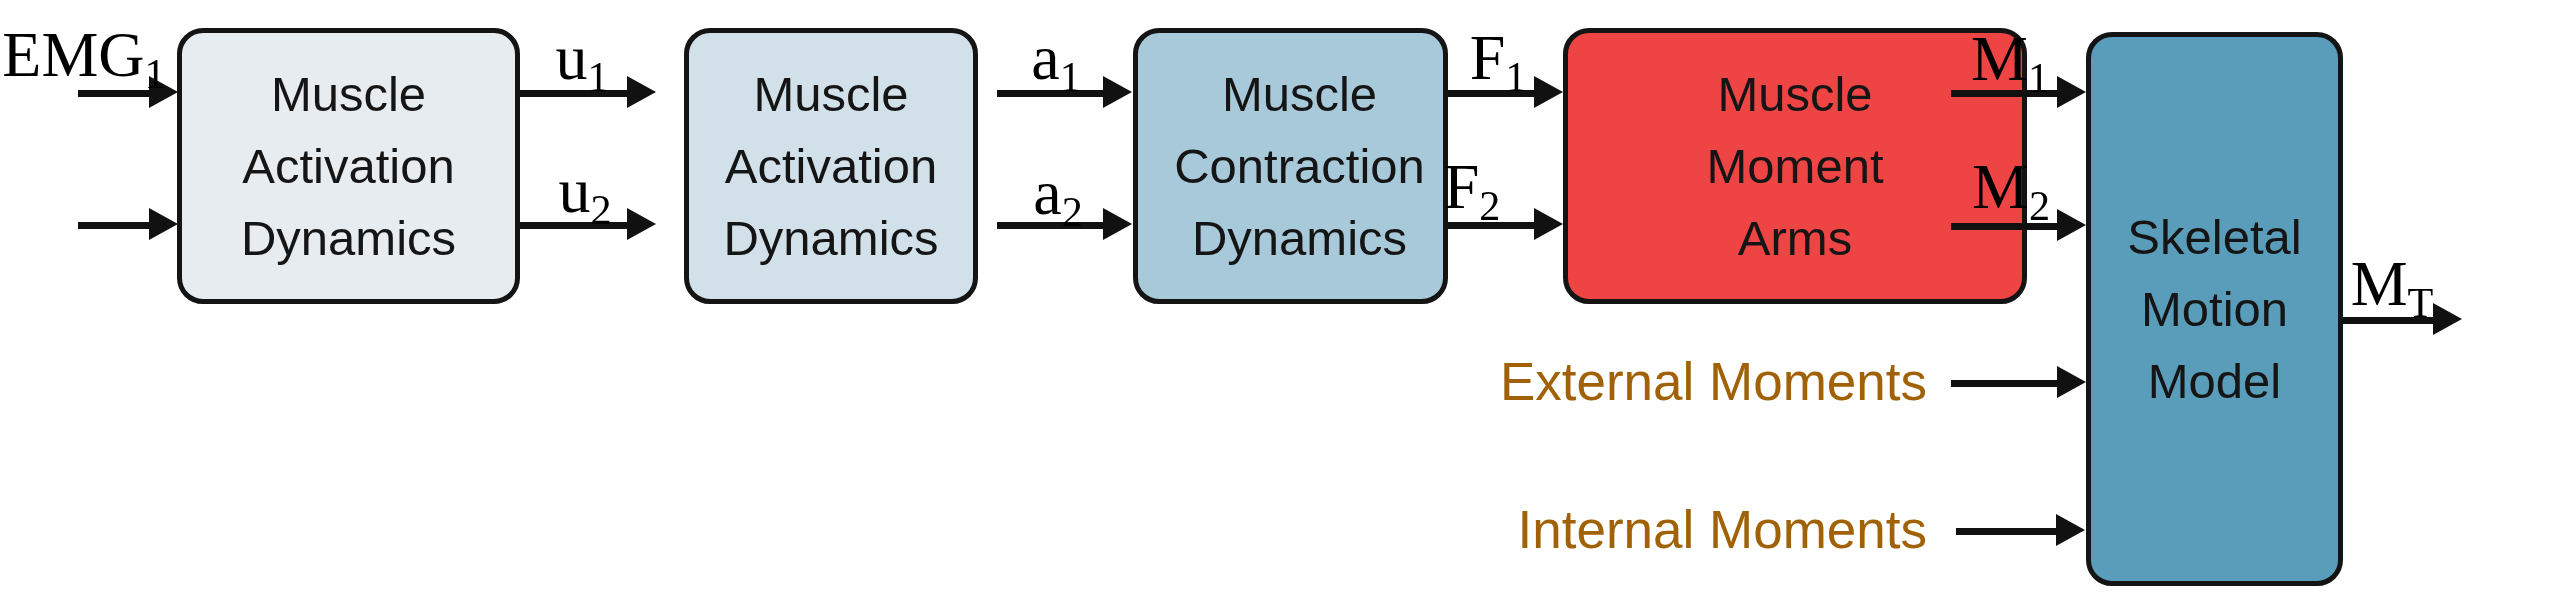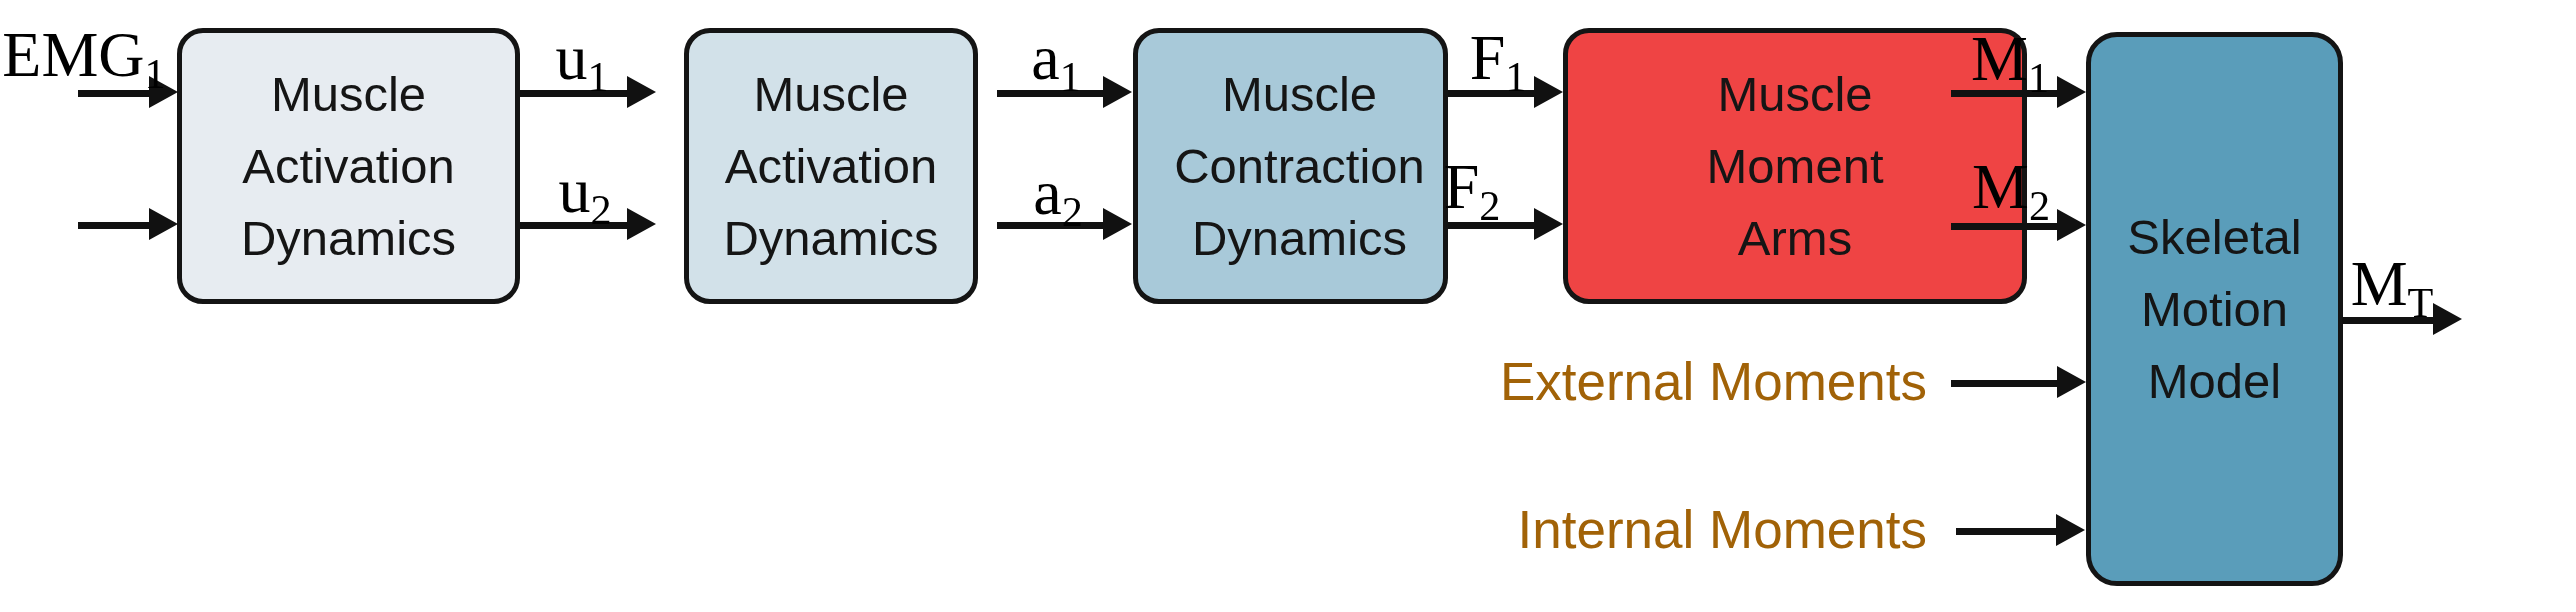--- a/index.html
+++ b/index.html
@@ -71,21 +71,21 @@
   </div>
 
   <div class="box" style="left: 1133px; top: 28px; width: 315px; height: 276px; background-color: rgb(168, 201, 217); padding-left: 18px;">
     <div class="box-label">Muscle Contraction Dynamics</div>
   </div>
 
   <div class="box" style="left: 1563px; top: 28px; width: 464px; height: 276px; background-color: #ef4444;">
     <div class="box-label">Muscle Moment Arms</div>
   </div>
 
-  <div class="box" style="left: 2086px; top: 32px; width: 257px; height: 554px; background-color: rgb(90, 157, 186); border-radius: 31px;">
+  <div class="box" style="left: 2086px; top: 32px; width: 257px; height: 554px; background-color: rgb(90, 157, 186);">
     <div class="box-label">Skeletal Motion Model</div>
   </div>
 
   <div class="arrow" style="left:78px;top:93px;width:100px;">
     <div class="shaft"></div>
     <div class="head"></div>
   </div>
   <div class="arrow" style="left:78px;top:225px;width:100px;">
     <div class="shaft"></div>
     <div class="head"></div>

